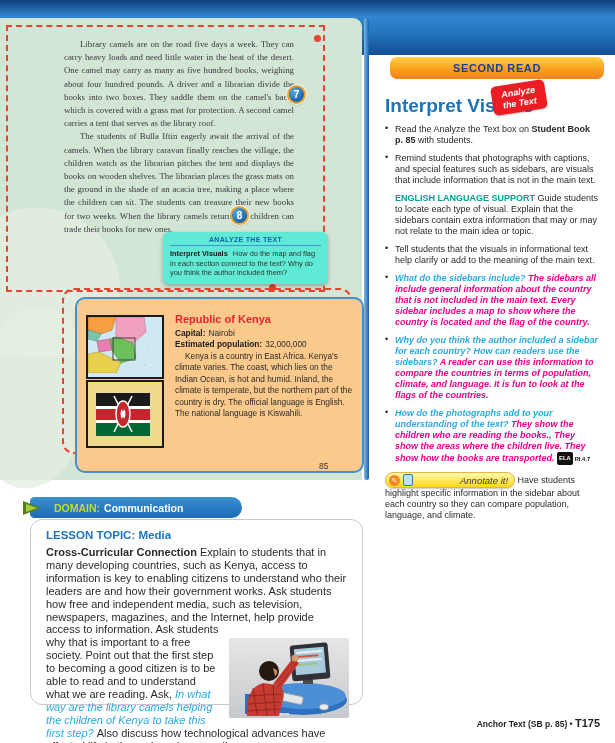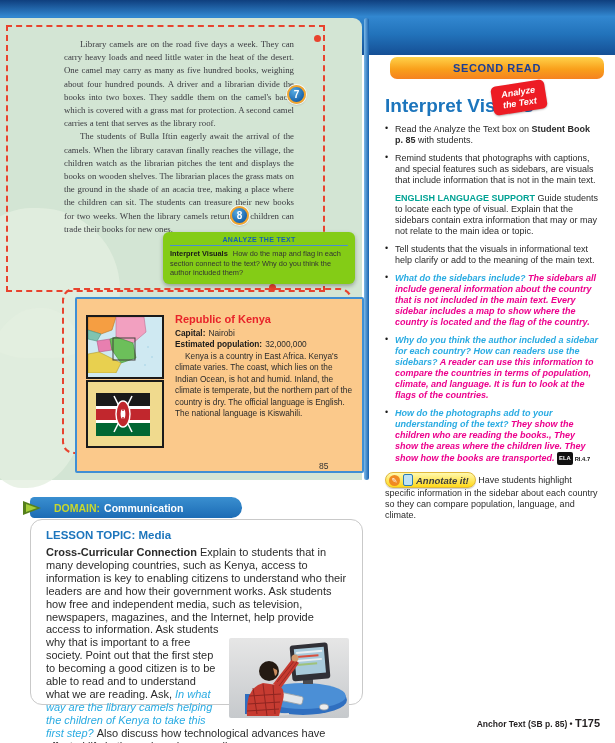--- a/index.html
+++ b/index.html
@@ -33,30 +33,30 @@
   .sp-text p{margin:0;text-indent:16px;}
 
   .num-badge{position:absolute;width:19px;height:19px;border-radius:50%;
     background:radial-gradient(circle at 35% 30%,#55aae2,#1660a8 75%);
     border:2.5px solid #f2a52e;box-sizing:border-box;
     box-shadow:0 0 0 1px rgba(255,255,255,.85),0 1px 2px rgba(0,0,0,.3);
     color:#fff;font-weight:bold;font-size:10px;display:flex;align-items:center;justify-content:center;}
   .badge7{left:287px;top:67px;}
   .badge8{left:230px;top:188px;}
 
-  .analyze-box{position:absolute;left:163px;top:214px;width:192px;background:#84cc16;
+  .analyze-box{position:absolute;left:163px;top:214px;width:165px;background:#5eead4;
     border-radius:6px;box-shadow:0 2px 4px rgba(0,0,0,.30);padding:4px 7px 6px 7px;box-sizing:border-box;}
   .ab-title{font-size:7px;font-weight:bold;color:#1464ad;text-align:center;letter-spacing:.3px;
     border-bottom:1.5px solid #4a90d2;padding-bottom:2px;margin-bottom:3px;}
   .ab-body{font-size:7.4px;line-height:9.6px;color:#333;}
   .ab-body b{color:#1a1a1a;}
 
   
   .kenya-box{position:absolute;left:75px;top:279px;width:289px;height:176px;
-    background:#fbc98b;border:2px solid #3f8fd4;border-radius:2px;box-sizing:border-box;}
+    background:#fbc98b;border:2px solid #3f8fd4;border-radius:10px;box-sizing:border-box;}
   .kmap{position:absolute;left:9px;top:16px;width:74px;height:60px;border:2px solid #1a1a1a;background:#cfe9f2;}
   .kflag{position:absolute;left:9px;top:81px;width:74px;height:64px;border:2px solid #1a1a1a;background:#f0da8e;}
   .ktext{position:absolute;left:98px;top:15px;width:180px;font-size:8.3px;line-height:11.5px;color:#2b2b2b;}
   .ktitle{font-size:11px;font-weight:bold;color:#e8232a;margin-bottom:2px;}
   .kline b{color:#1a1a1a;}
   .kbody{margin:0;text-indent:10px;}
   .kpage{position:absolute;left:242px;top:162px;font-size:8.5px;color:#333;}
   .gap-left{margin-left:3px;}
 
   
@@ -79,21 +79,21 @@
   .ela-tag{display:inline-block;background:#111;color:#fff;font-weight:bold;font-size:5.8px;
     padding:1px 2px;border-radius:2px;vertical-align:1px;}
   .ela-code{font-size:5.8px;font-weight:bold;color:#111;margin-left:2px;}
   .annotate-row{margin-top:3px;}
   .annotate-badge{display:inline-flex;align-items:center;gap:3px;
     background:linear-gradient(180deg,#fff9b0,#ffd817);border:1px solid #e0b93c;border-radius:8px;
     padding:1px 6px 1px 3px;box-shadow:0 1px 1px rgba(0,0,0,.2);}
   .pencil{width:11px;height:11px;border-radius:50%;background:#f08a21;color:#fff;font-size:7px;
     display:inline-flex;align-items:center;justify-content:center;}
   .tablet{width:8px;height:10px;background:#bfe3f5;border:1.5px solid #2b7bb5;border-radius:2px;display:inline-block;}
-  .annotate-label{font-weight:bold;font-style:italic;font-size:9.5px;color:#3b3b3b;}
+  .annotate-label{font-weight:normal;font-style:italic;font-size:9.5px;color:#3b3b3b;margin-left:44px;}
 
   
   .domain-bar{position:absolute;left:30px;top:497px;width:212px;height:21px;
     background:linear-gradient(180deg,#3a8fd0,#1c6cb5);border-radius:5px 12px 12px 5px;
     display:flex;align-items:center;padding-left:24px;box-sizing:border-box;}
   .domain-arrow{position:absolute;left:-8px;top:3px;}
   .domain-label{color:#c8d82e;font-weight:bold;font-size:10.5px;margin-right:4px;}
   .domain-value{color:#fff;font-weight:bold;font-size:10.5px;}
 
   .lesson-box{position:absolute;left:30px;top:519px;width:333px;height:186px;background:#fff;

